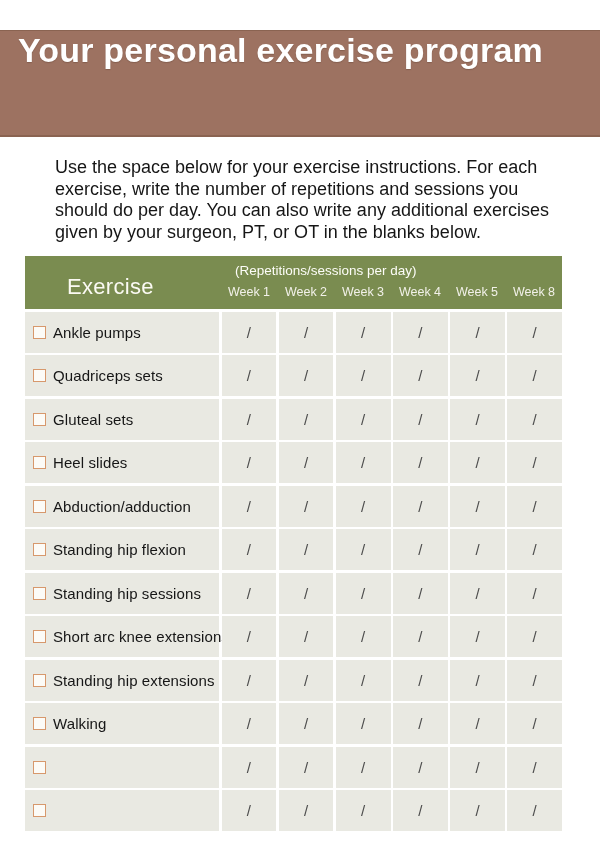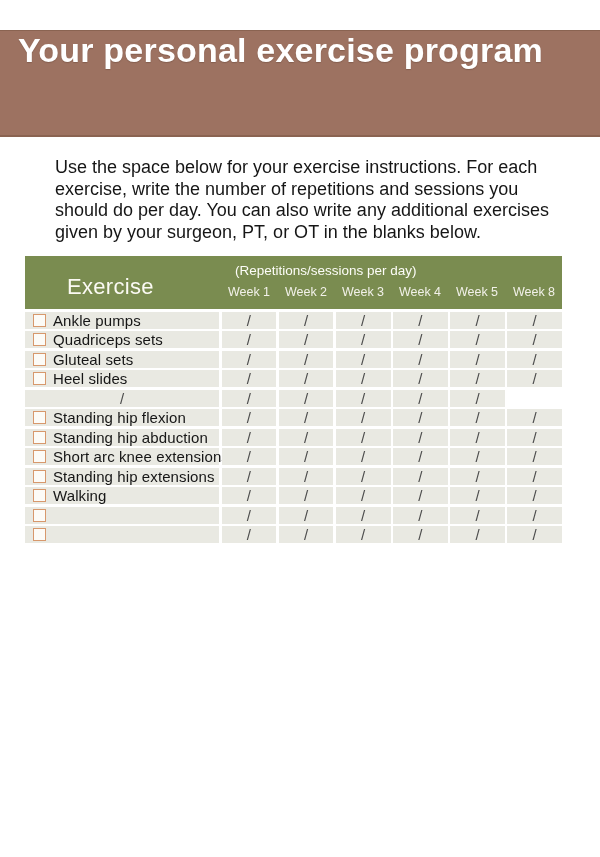--- a/index.html
+++ b/index.html
@@ -44,21 +44,21 @@
   }
   .week-labels{
     position:absolute;left:196px;top:28px;width:341px;
     display:grid;grid-template-columns:repeat(6,1fr);gap:0 1px;
   }
   .week-label{
     text-align:center;color:#f2f1e9;font-size:12.5px;line-height:17px;
   }
   .t-row{
     display:grid;grid-template-columns:194px repeat(6,1fr);
-    gap:0 2.5px;height:17px;margin-bottom:2.5px;
+    gap:0 2.5px;height:41px;margin-bottom:2.5px;
   }
   .cell{background:var(--row-bg);}
   .ex-cell{display:flex;align-items:center;padding-left:8px;}
   .checkbox{
     width:13px;height:13px;flex:0 0 13px;
     border:1.5px solid var(--checkbox-border);
     background:#fcfbf7;margin-right:7px;
   }
   .ex-label{
     font-size:15px;color:var(--text-dark);white-space:nowrap;
@@ -139,20 +139,24 @@
           <span class="ex-label">Heel slides</span>
         </div>
         <div class="cell week-cell">/</div>
         <div class="cell week-cell">/</div>
         <div class="cell week-cell">/</div>
         <div class="cell week-cell">/</div>
         <div class="cell week-cell">/</div>
         <div class="cell week-cell">/</div>
       </div>
       <div class="t-row">
+        <div class="cell ex-cell">
+          <span class="checkbox"></span>
+          <span class="ex-label">Abduction/adduction</span>
+        </div>
         <div class="cell week-cell">/</div>
         <div class="cell week-cell">/</div>
         <div class="cell week-cell">/</div>
         <div class="cell week-cell">/</div>
         <div class="cell week-cell">/</div>
         <div class="cell week-cell">/</div>
       </div>
       <div class="t-row">
         <div class="cell ex-cell">
           <span class="checkbox"></span>
@@ -161,21 +165,21 @@
         <div class="cell week-cell">/</div>
         <div class="cell week-cell">/</div>
         <div class="cell week-cell">/</div>
         <div class="cell week-cell">/</div>
         <div class="cell week-cell">/</div>
         <div class="cell week-cell">/</div>
       </div>
       <div class="t-row">
         <div class="cell ex-cell">
           <span class="checkbox"></span>
-          <span class="ex-label">Standing hip abduction</span>
+          <span class="ex-label">Standing hip sessions</span>
         </div>
         <div class="cell week-cell">/</div>
         <div class="cell week-cell">/</div>
         <div class="cell week-cell">/</div>
         <div class="cell week-cell">/</div>
         <div class="cell week-cell">/</div>
         <div class="cell week-cell">/</div>
       </div>
       <div class="t-row">
         <div class="cell ex-cell">

